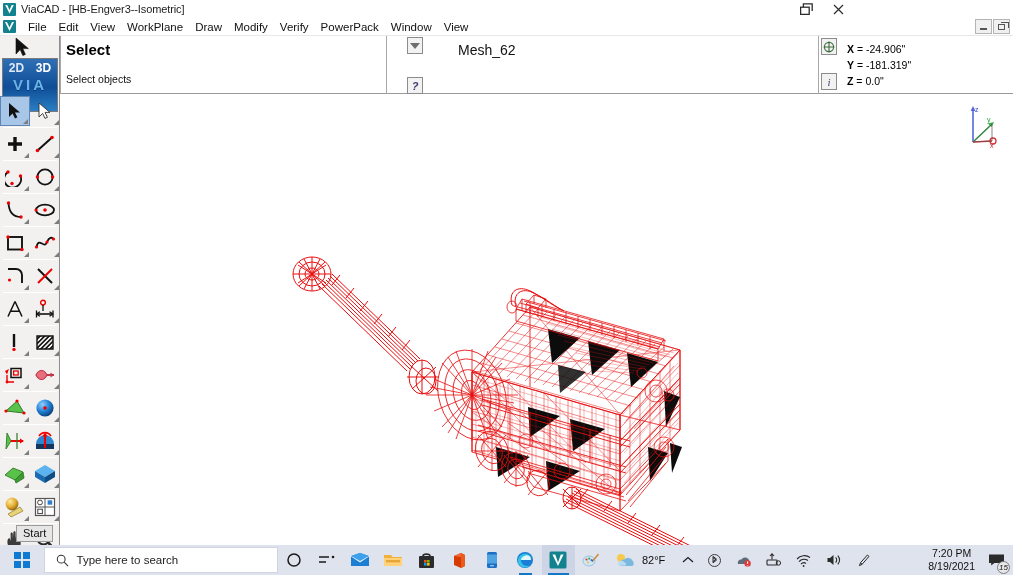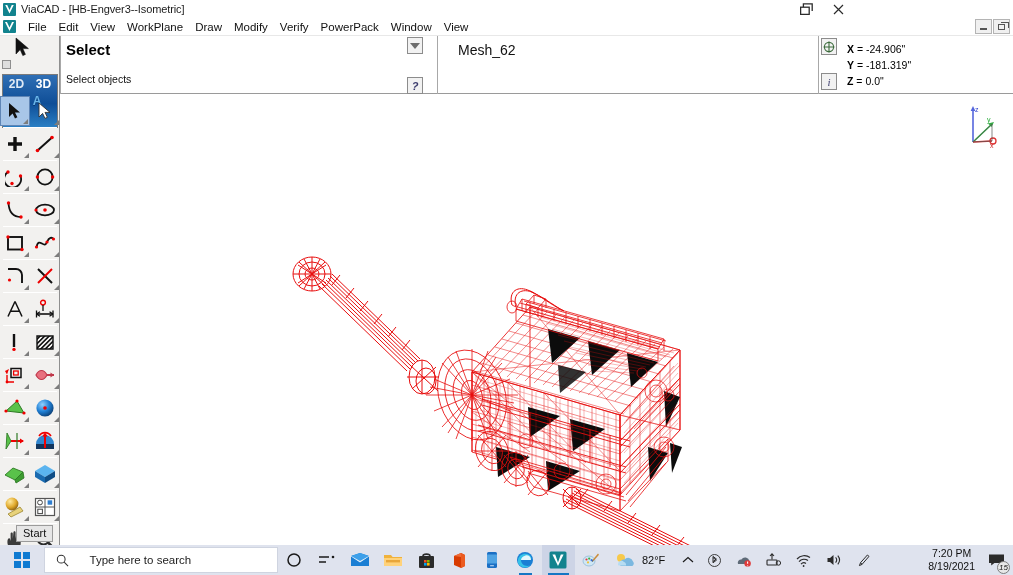--- a/index.html
+++ b/index.html
@@ -88,21 +88,21 @@
     border-top:1.2px solid #555; border-right:1.2px solid #555;
   }
 
   
   .msgstrip {
     position: absolute; left: 0; top: 36px; width: 1013px; height: 58px;
     background: #ffffff;
     border-bottom: 1px solid #9a9a9a;
   }
   .msg-left {
-    position: absolute; left: 60px; top: 0; width: 378px; height: 58px;
+    position: absolute; left: 60px; top: 0; width: 327px; height: 58px;
     border-left: 1px solid #a8a8a8;
     border-right: 1px solid #a8a8a8;
   }
   .msg-title {
     position: absolute; left: 5px; top: 5px;
     font-size: 15px; font-weight: bold; color: #000;
   }
   .msg-sub {
     position: absolute; left: 5px; top: 37px;
     font-size: 10.5px; color: #111;
@@ -160,30 +160,29 @@
     position: absolute; left: 14px; top: 1px; width: 18px; height: 22px;
   }
   .pal-cursor svg { display:block; }
 
   .via-banner {
     position: absolute; left: 2px; top: 22px; width: 56px; height: 54px;
     background: linear-gradient(#2f6fb5, #0f4e97 55%, #2a7fc4);
     border: 1px solid #7a7a7a;
     color: #ffffff;
     overflow: hidden;
-    margin-top: 16px;
   }
   .via-banner .tabrow {
     display: flex; height: 18px; align-items: center; justify-content: space-around;
     font-size: 12px; font-weight: bold; letter-spacing: 0.2px;
   }
   .via-banner .tab2d { color: #dfe9f5; }
   .via-banner .tab3d { color: #ffffff; }
   .via-banner .viatxt {
-    text-align: center; font-size: 12px; font-weight: bold;
+    text-align: center; font-size: 15px; font-weight: bold;
     color: #69b5e8; letter-spacing: 3px; line-height: 16px;
     text-shadow: 0 1px 0 #0a3b75;
   }
   .via-chk {
     position: absolute; left: 2px; top: 24px; width: 9px; height: 9px;
     background: #dedede; border: 1px solid #8f8f8f;
   }
 
   .tool-grid {
     position: absolute; left: 0; top: 60px; width: 60px;
@@ -232,21 +231,21 @@
     display: flex; align-items: center;
   }
   .tb-start {
     width: 46px; height: 30px; display: flex; align-items: center; justify-content: center;
   }
   .win-logo { width: 16px; height: 16px; display:grid;
     grid-template-columns: 7px 7px; grid-template-rows: 7px 7px; gap: 2px; }
   .win-logo i { background: #0f7ad1; display:block; }
   .tb-search {
     width: 247px; height: 26px; background: #ffffff;
-    display: flex; align-items: center; gap: 21px; padding-left: 11px;
+    display: flex; align-items: center; gap: 8px; padding-left: 11px;
     border: 1px solid #cfd4e0;
   }
   .tb-search-ph { font-size: 11.5px; color: #1c1c1c; }
   .tb-icons { display: flex; align-items: center; height: 30px; }
   .tb-ic {
     width: 33px; height: 30px; display: flex; align-items: center; justify-content: center;
     position: relative;
   }
   .tb-ic.active { background: #cdd4e6; }
   .tb-ic.active::after {

